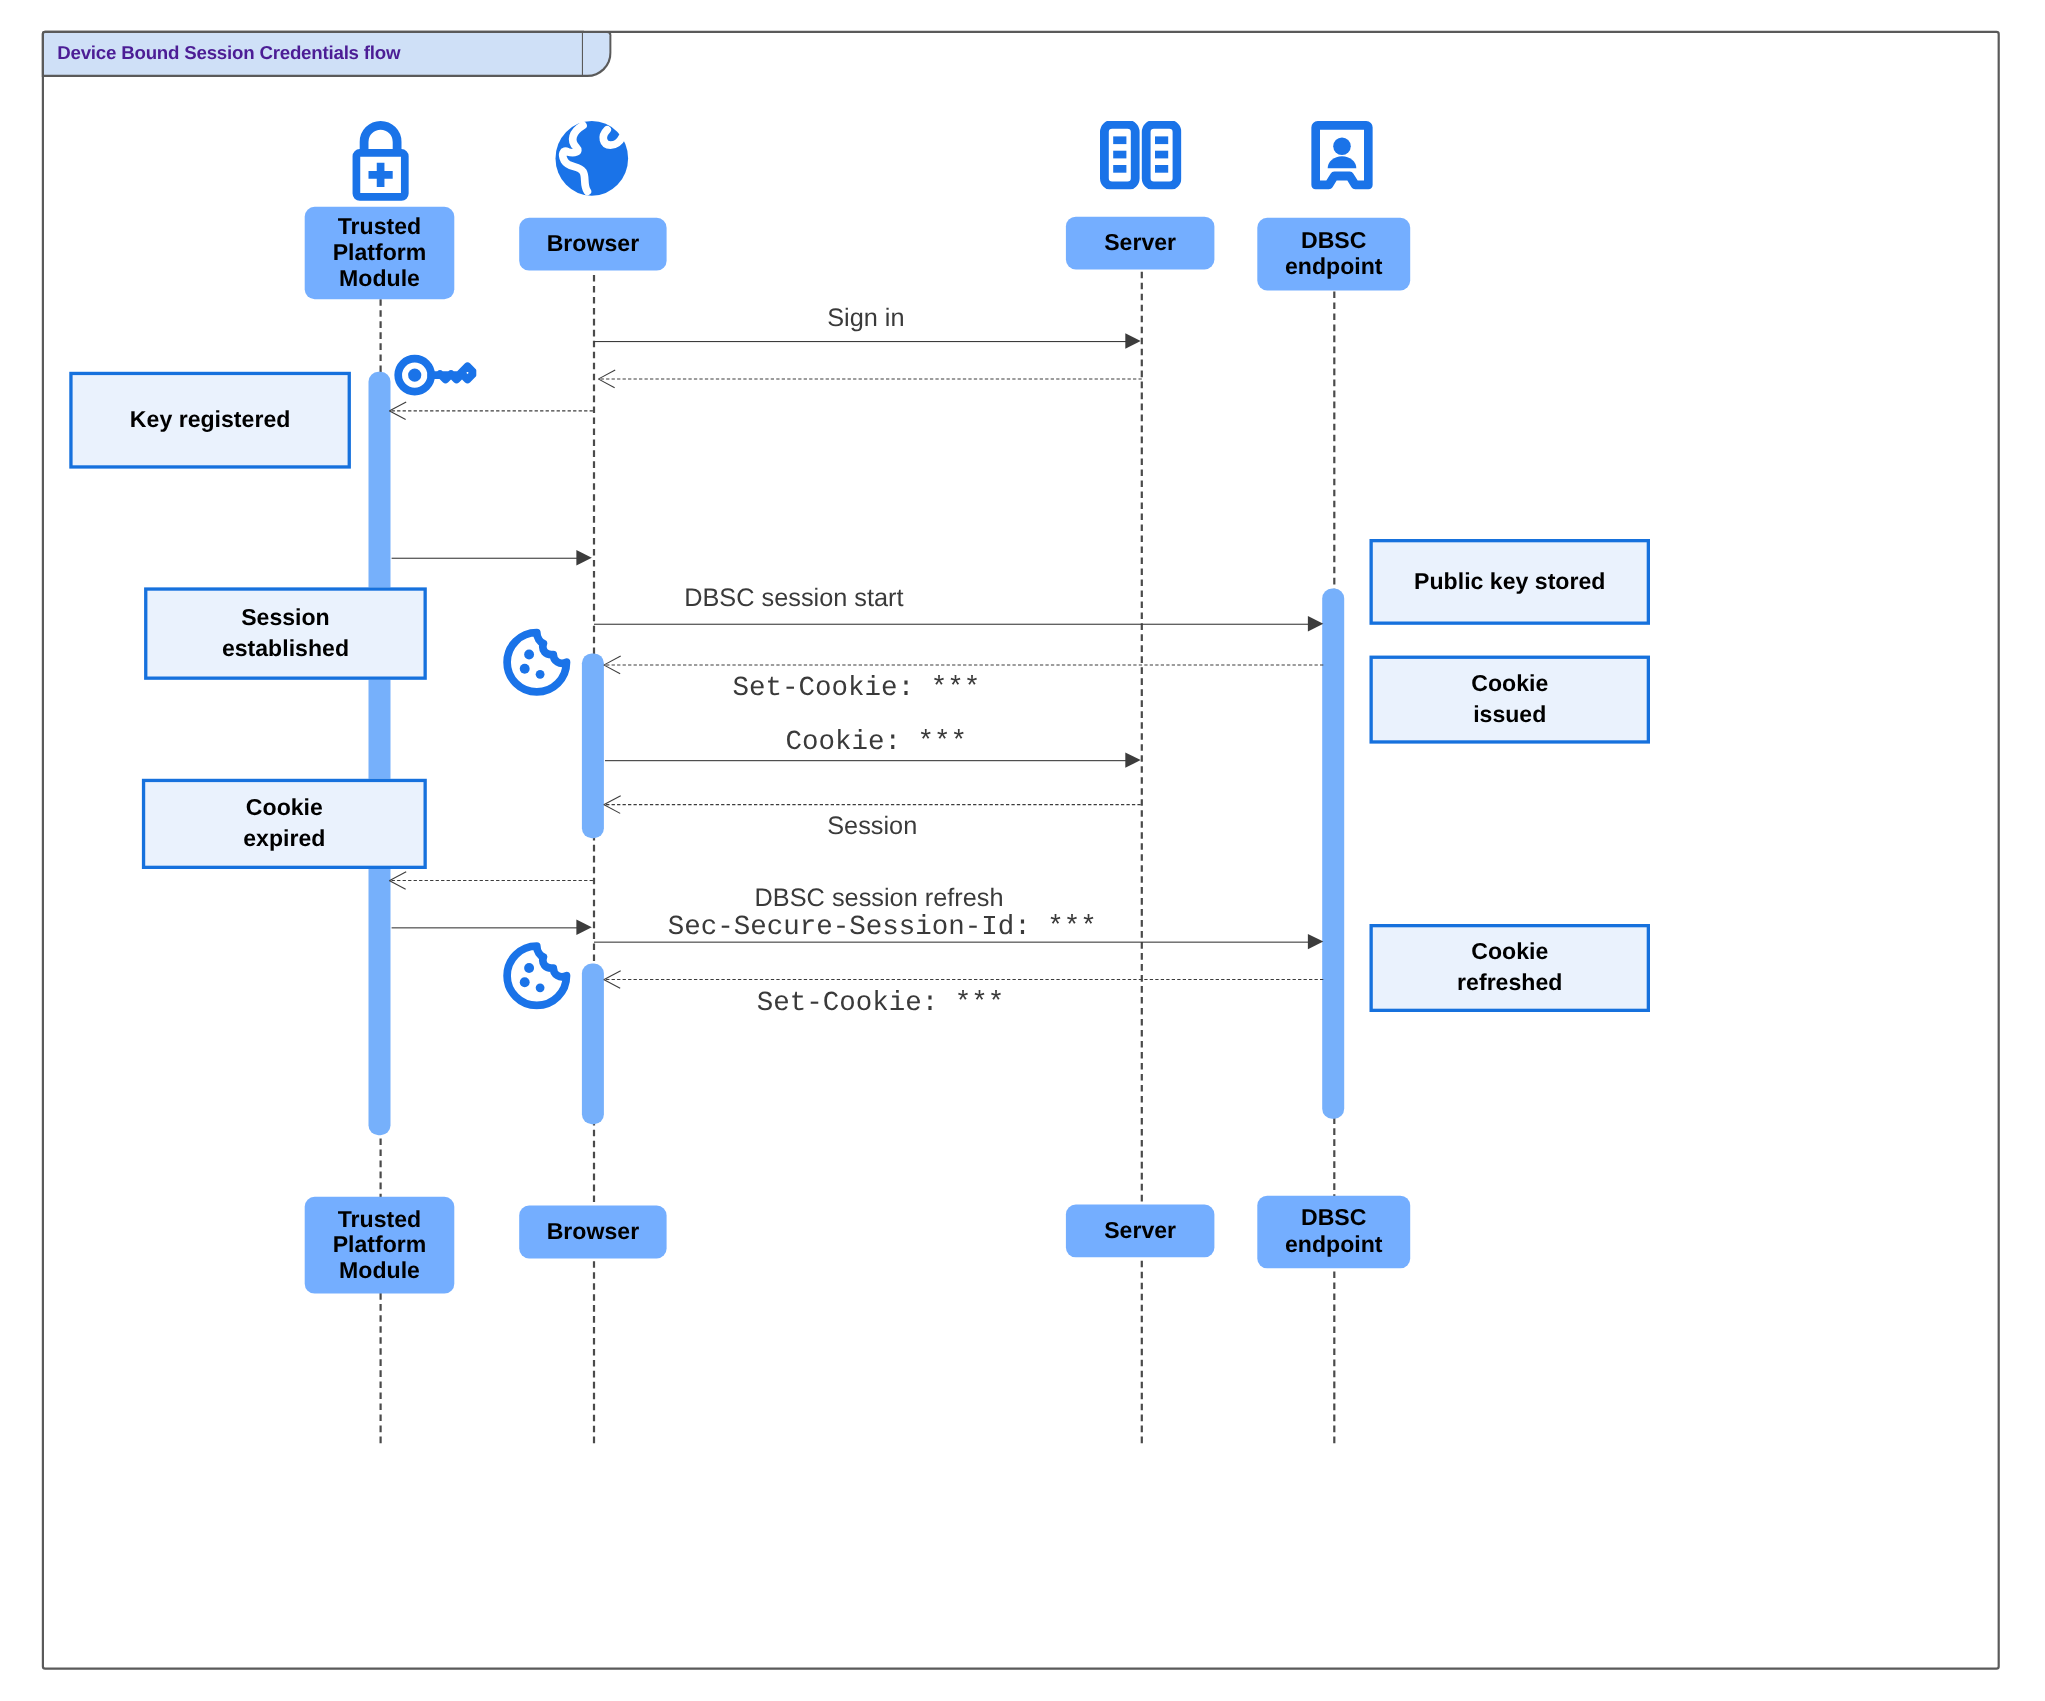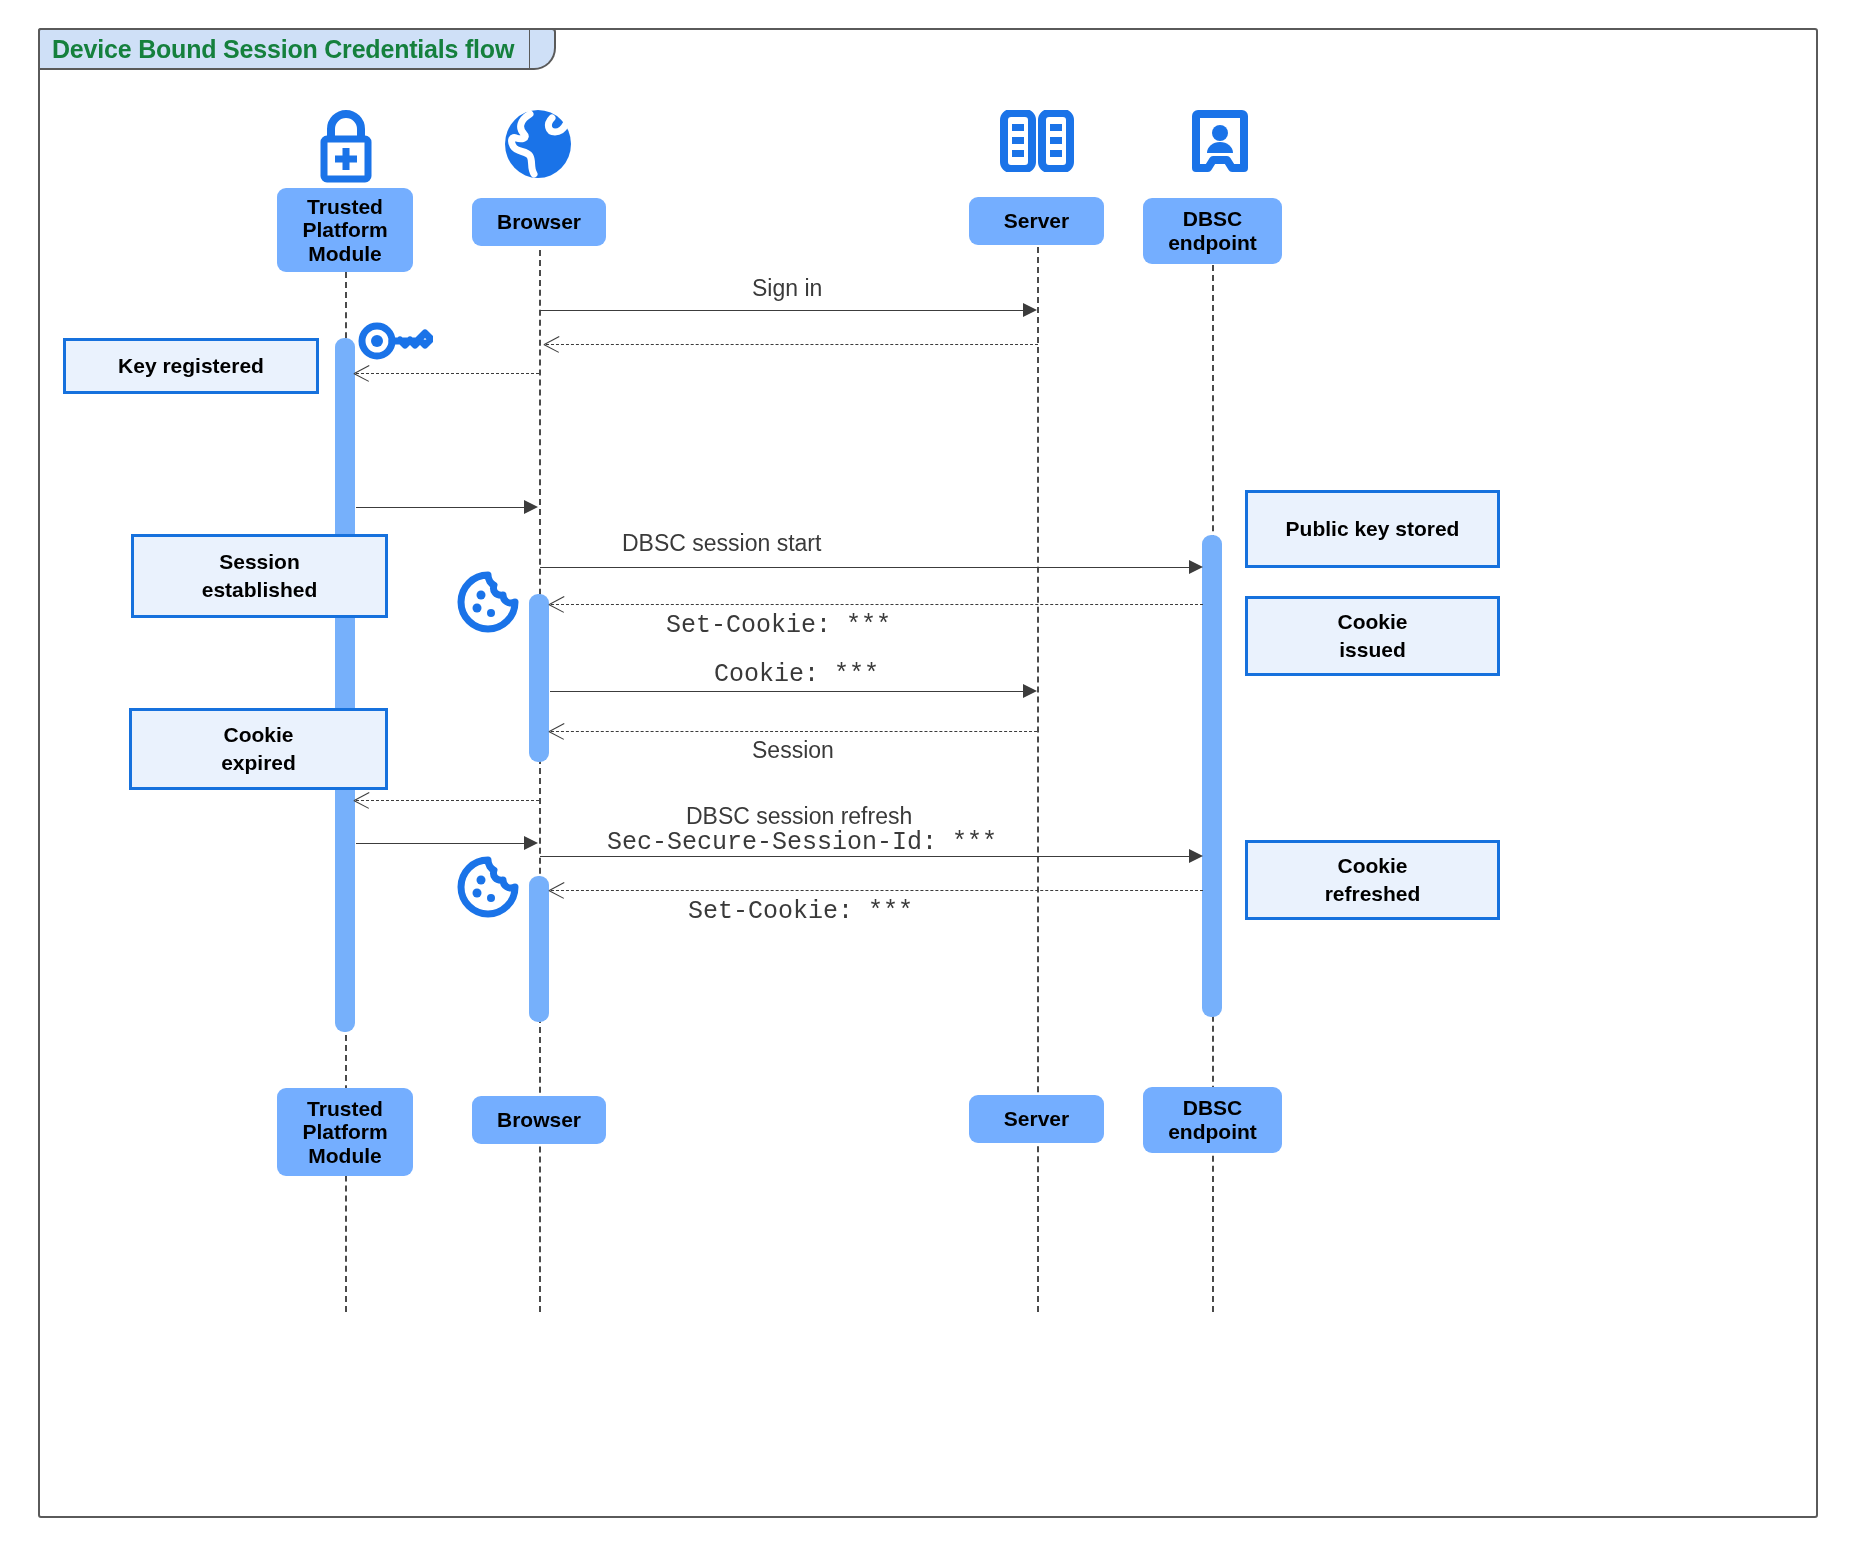--- a/index.html
+++ b/index.html
@@ -5,21 +5,21 @@
   html,body{margin:0;padding:0;background:#fff;}
   body{font-family:"Liberation Sans",sans-serif;}
   #canvas{position:relative;width:1859px;height:1546px;background:#ffffff;overflow:hidden;}
 
   
   .frame{position:absolute;left:38px;top:28px;width:1780px;height:1490px;
          border:2px solid #5a5a5a;border-radius:3px;background:#fff;box-sizing:border-box;}
   .frame-tag{position:absolute;left:38px;top:28px;height:42px;
              background:#cfe0f7;border:2px solid #5a5a5a;box-sizing:border-box;
              border-top-left-radius:3px;display:flex;align-items:center;padding:0 16px 0 12px;}
-  .frame-tag .tag-label{font-size:25px;font-weight:bold;color:#15803d;white-space:nowrap;
+  .frame-tag .tag-label{font-size:17px;font-weight:bold;color:#4c1d95;white-space:nowrap;
                         letter-spacing:-0.2px;}
   .frame-tag-corner{position:absolute;width:26px;height:42px;
                     background:#cfe0f7;border:2px solid #5a5a5a;border-left:none;
                     border-bottom-right-radius:22px;border-top-right-radius:4px;box-sizing:border-box;}
 
   
   .plabel{position:absolute;background:#74aeff;border-radius:9px;
           display:flex;align-items:center;justify-content:center;text-align:center;
           font-size:21px;font-weight:bold;color:#000;line-height:1.12;box-sizing:border-box;}
 
@@ -153,21 +153,21 @@
   <div class="plabel" style="left:472px;top:1096px;width:134px;height:48px;">
     <span>Browser</span>
   </div>
   <div class="plabel" style="left:969px;top:1095px;width:135px;height:48px;">
     <span>Server</span>
   </div>
   <div class="plabel" style="left:1143px;top:1087px;width:139px;height:66px;">
     <span>DBSC<br>endpoint</span>
   </div>
 
-  <div class="note" style="left:63px;top:338px;width:256px;height:56px;">
+  <div class="note" style="left:63px;top:338px;width:256px;height:88px;">
     <span>Key registered</span>
   </div>
   <div class="note" style="left:131px;top:534px;width:257px;height:84px;">
     <span>Session<br>established</span>
   </div>
   <div class="note" style="left:129px;top:708px;width:259px;height:82px;">
     <span>Cookie<br>expired</span>
   </div>
 
   <div class="note" style="left:1245px;top:490px;width:255px;height:78px;">

